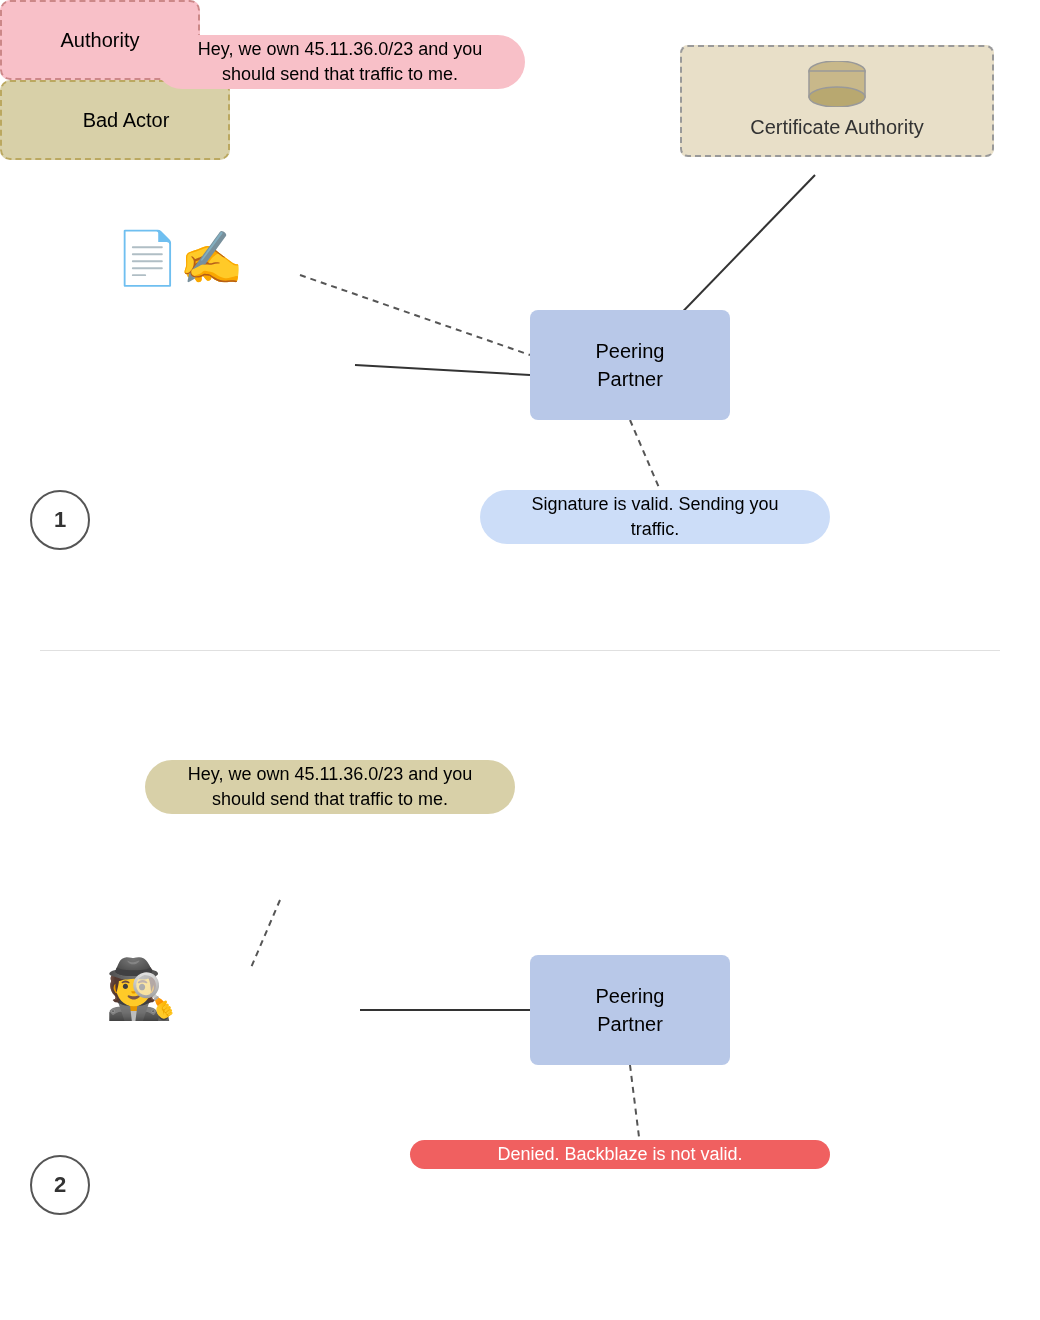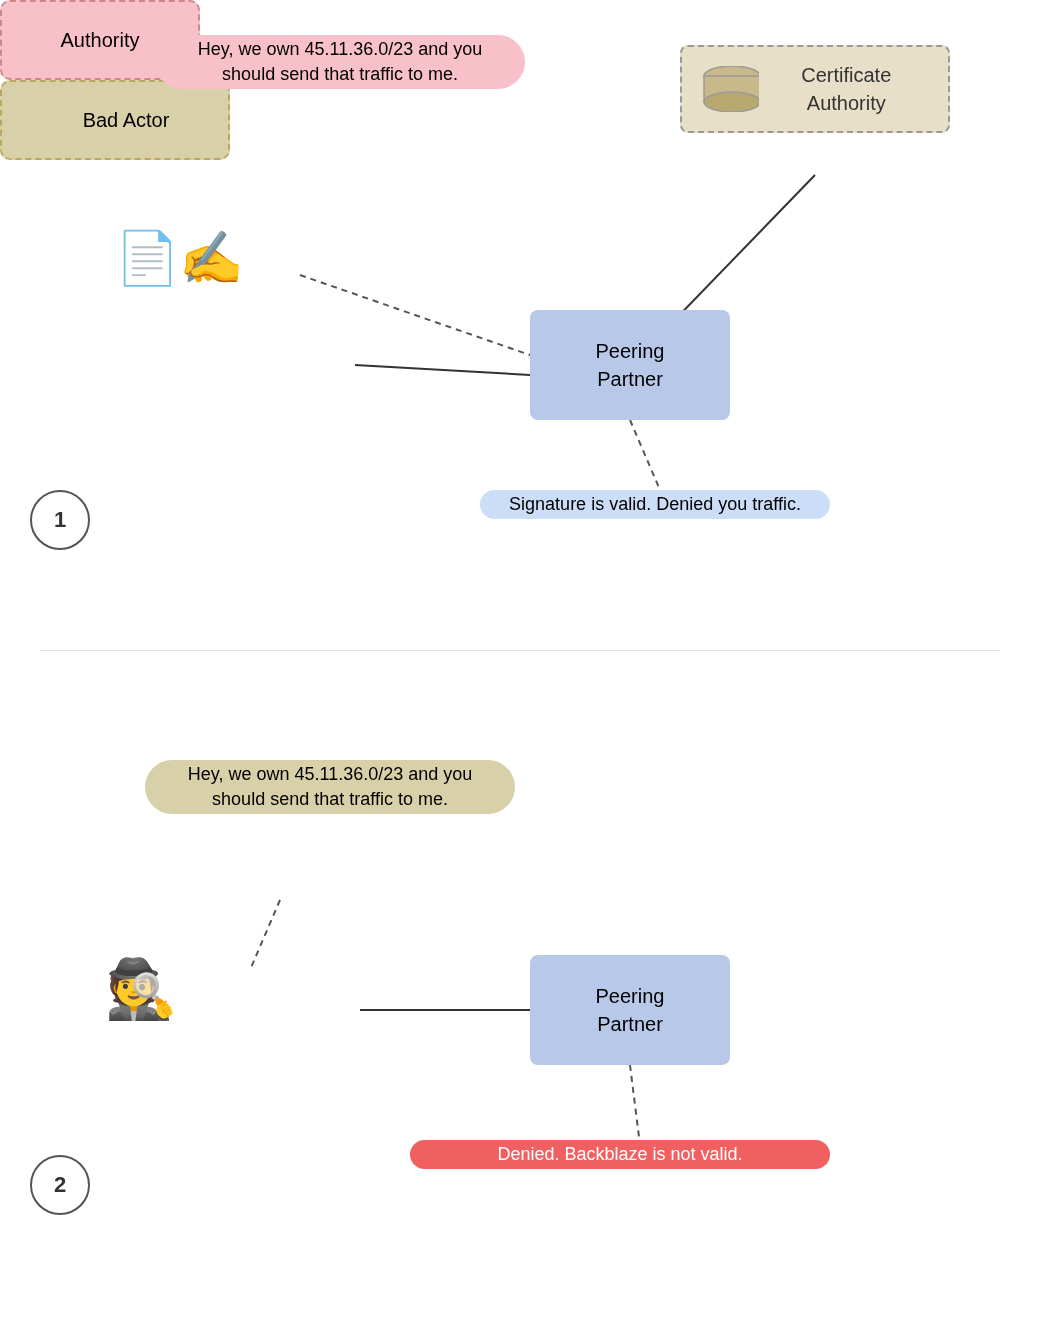--- a/index.html
+++ b/index.html
@@ -71,22 +71,23 @@
       left: 185px;
       width: 310px;
     }
 
     
     .d1-ca {
       background: #e8dfc8;
       border: 2px dashed #999;
       top: 45px;
       left: 680px;
-      width: 270px;
-      display: flex;
+      width: 314px;
+      display: flex;
+      flex-direction: column;
       align-items: center;
       gap: 6px;
     }
 
     
     .d1-peering {
       background: #b8c8e8;
       border: none;
       top: 310px;
       left: 530px;
@@ -258,21 +259,21 @@
 
   <div class="d1-backblaze">
     <span>Authority</span>
   </div>
 
   <div class="box d1-peering">
     <span style="white-space:pre-line;">Peering
 Partner</span>
   </div>
 
-  <div class="pill d1-response">Signature is valid. Denied you traffic.</div>
+  <div class="pill d1-response">Signature is valid. Sending you traffic.</div>
 
   <div class="circle-badge d1-badge">
     <span>1</span>
   </div>
 
   <hr class="divider">
 
   <div class="pill d2-bubble">Hey, we own 45.11.36.0/23 and you should send that traffic to me.</div>
 
   <div class="hacker-icon">🕵️</div>

